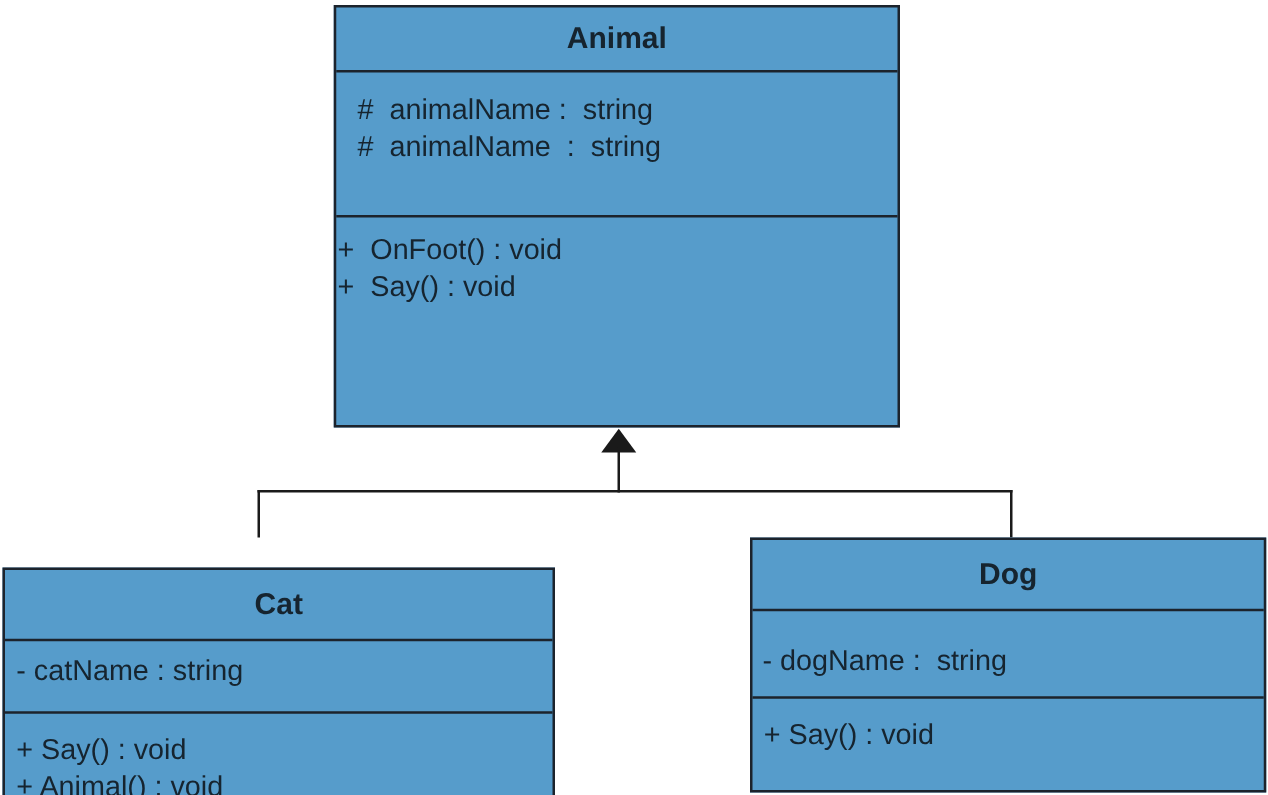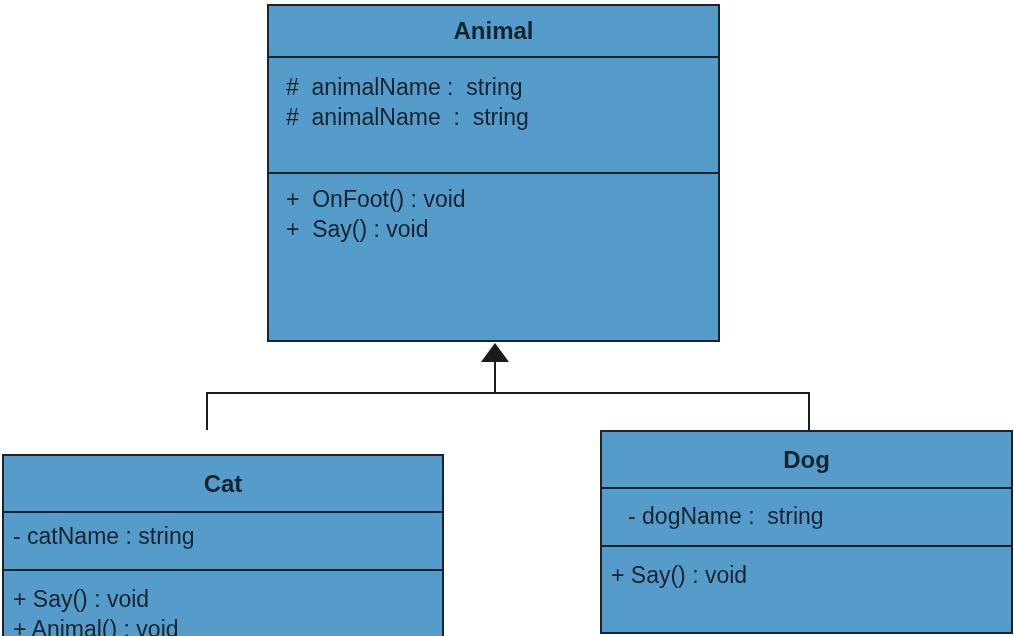--- a/index.html
+++ b/index.html
@@ -46,30 +46,30 @@
   }
   .uml-line {
     white-space: pre;
     font-size: 23px;
     line-height: 30px;
   }
   
   .animal { left: 267px; top: 4px; width: 453px; height: 338px; }
   .animal .uml-title { height: 52px; }
   .animal .attrs { height: 116px; padding: 14px 8px 0 17px; }
-  .animal .methods { padding: 10px 8px 0 17px; }
+  .animal .methods { padding: 10px 8px 0 1px; }
   
   .cat { left: 2px; top: 454px; width: 442px; height: 204px; }
   .cat .uml-title { height: 57px; }
   .cat .attrs { height: 58px; padding: 8px 8px 0 9px; }
   .cat .methods { padding: 13px 8px 0 9px; }
   
   .dog { left: 600px; top: 430px; width: 413px; height: 204px; }
   .dog .uml-title { height: 57px; }
-  .dog .attrs { height: 58px; padding: 12px 8px 0 26px; }
+  .dog .attrs { height: 58px; padding: 12px 8px 0 8px; margin-top: 12px; }
   .dog .methods { padding: 13px 8px 0 9px; }
   
   .conn {
     position: absolute;
     background: #1A1A1A;
   }
   .conn.v-center { left: 494px; top: 358px; width: 2px; height: 36px; }
   .conn.h-span   { left: 206px; top: 392px; width: 604px; height: 2px; }
   .conn.v-left   { left: 206px; top: 392px; width: 2px; height: 38px; }
   .conn.v-right  { left: 808px; top: 392px; width: 2px; height: 38px; }

